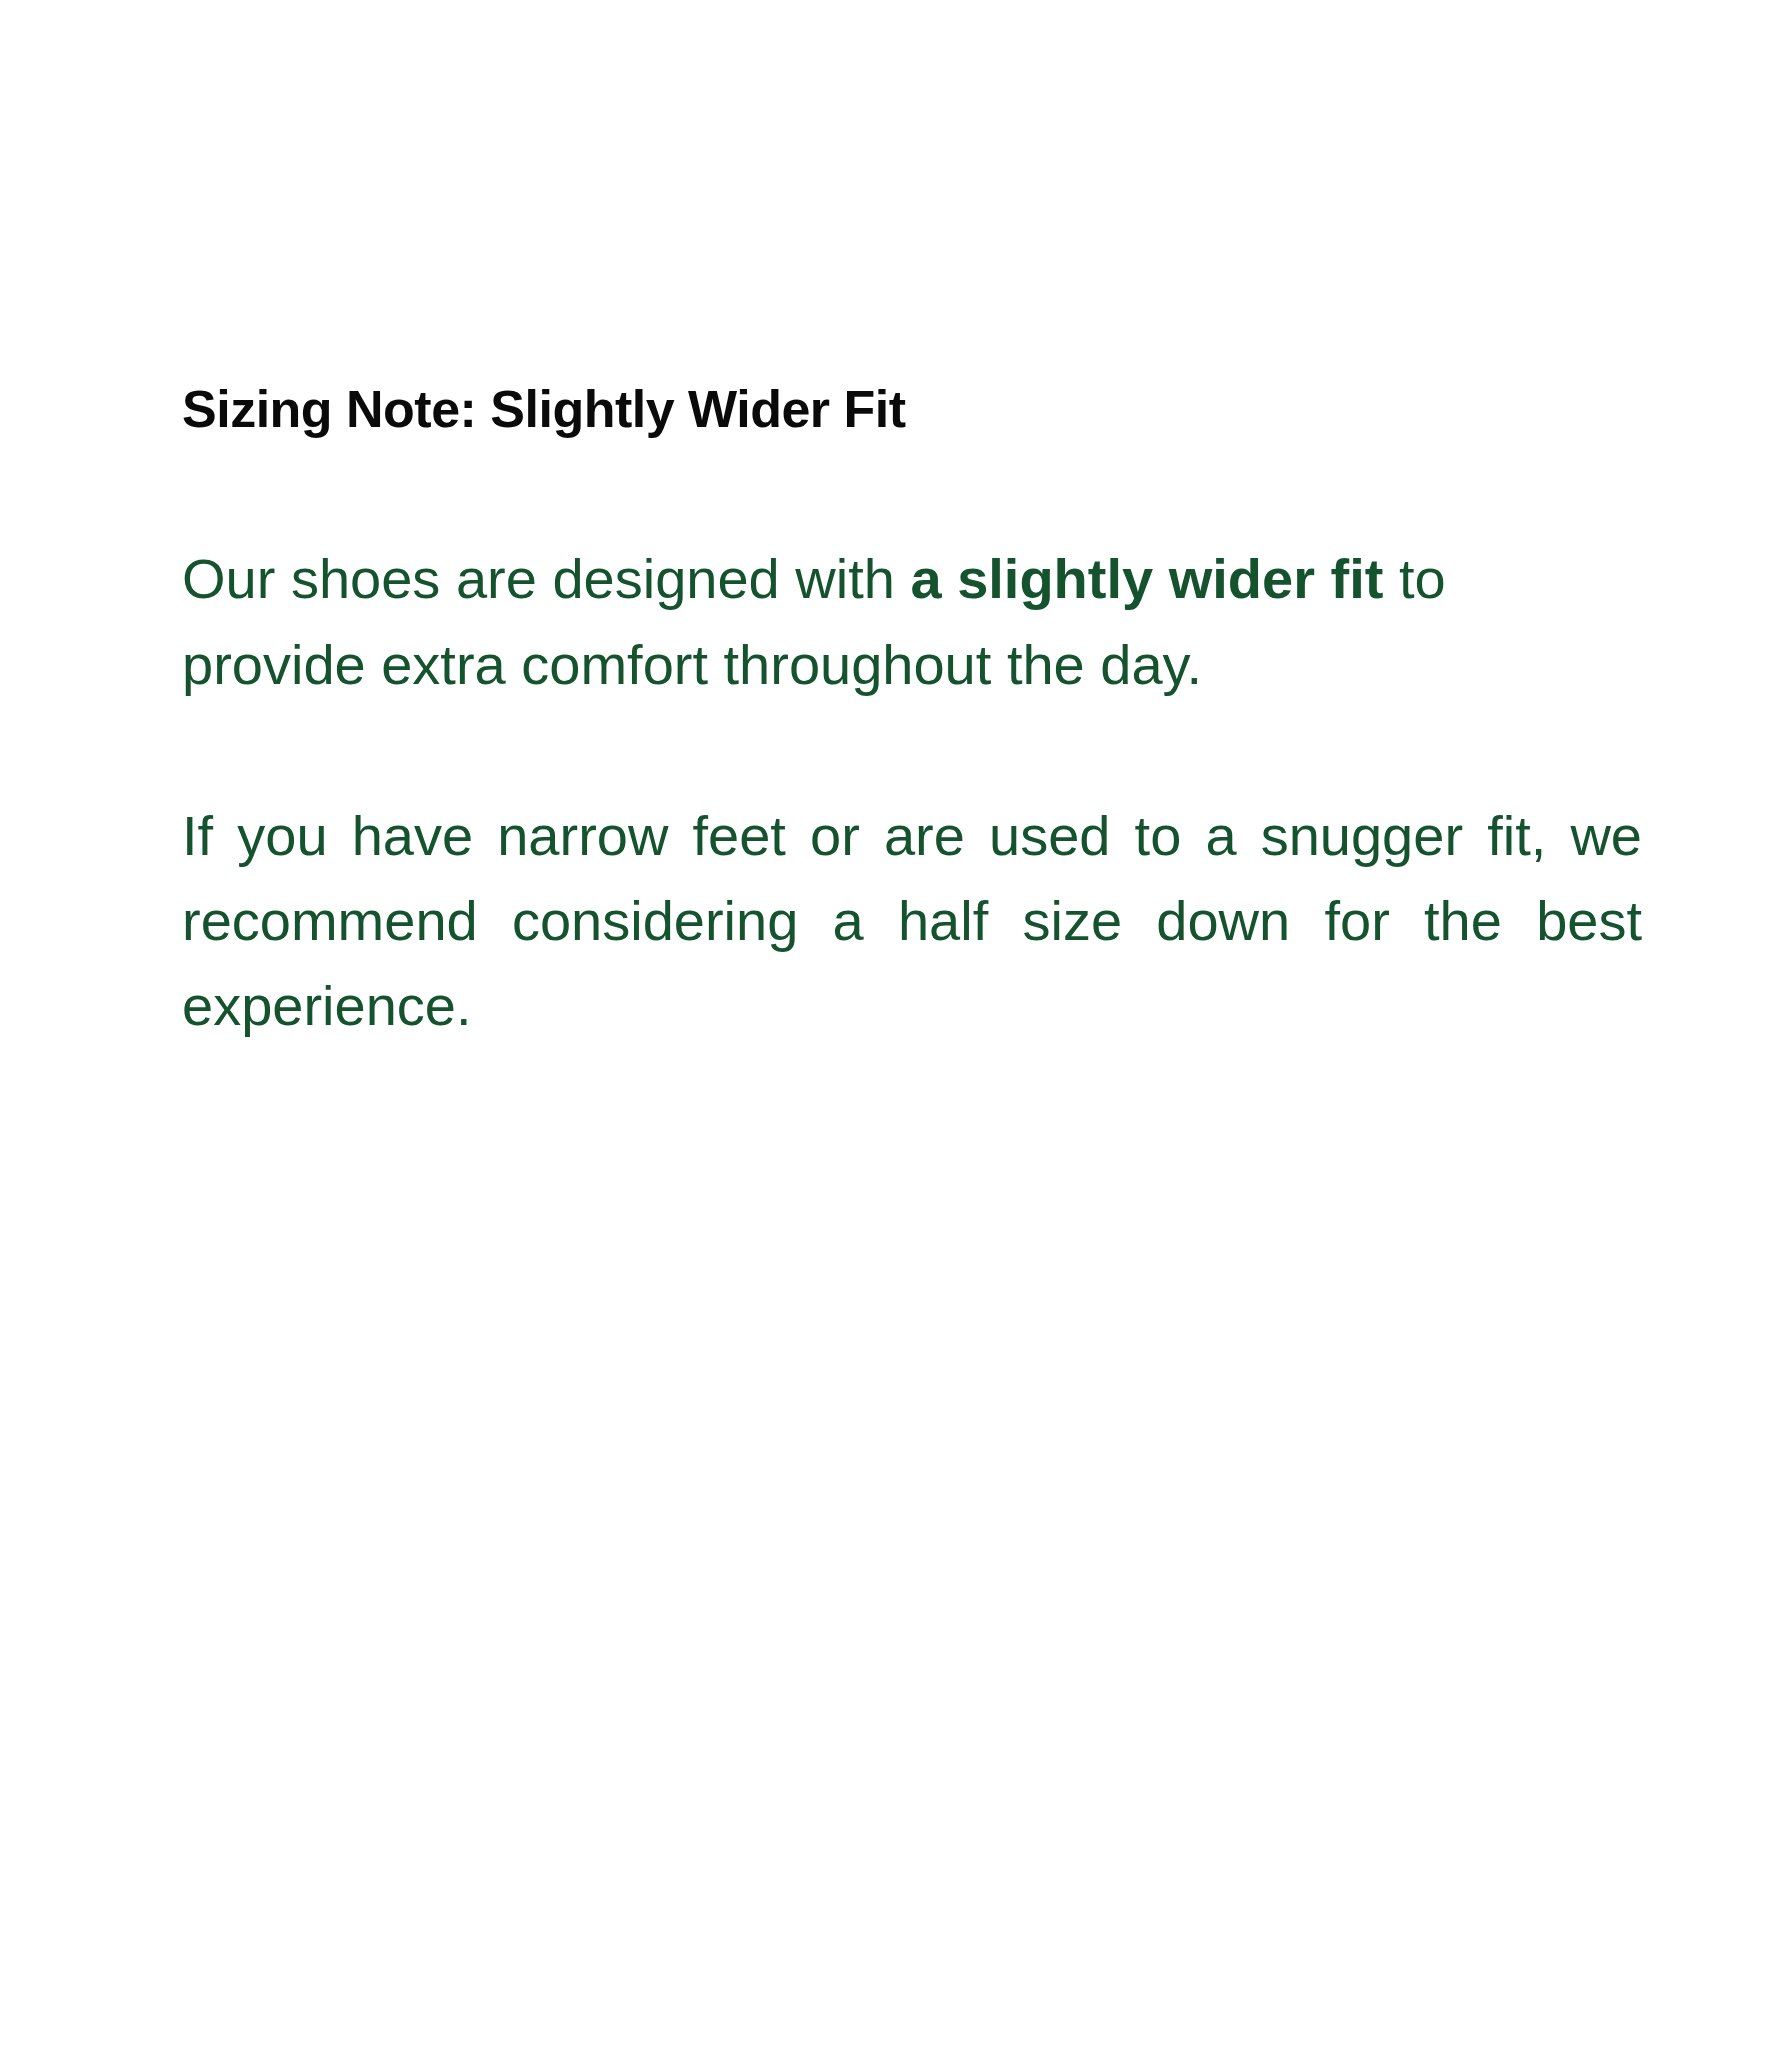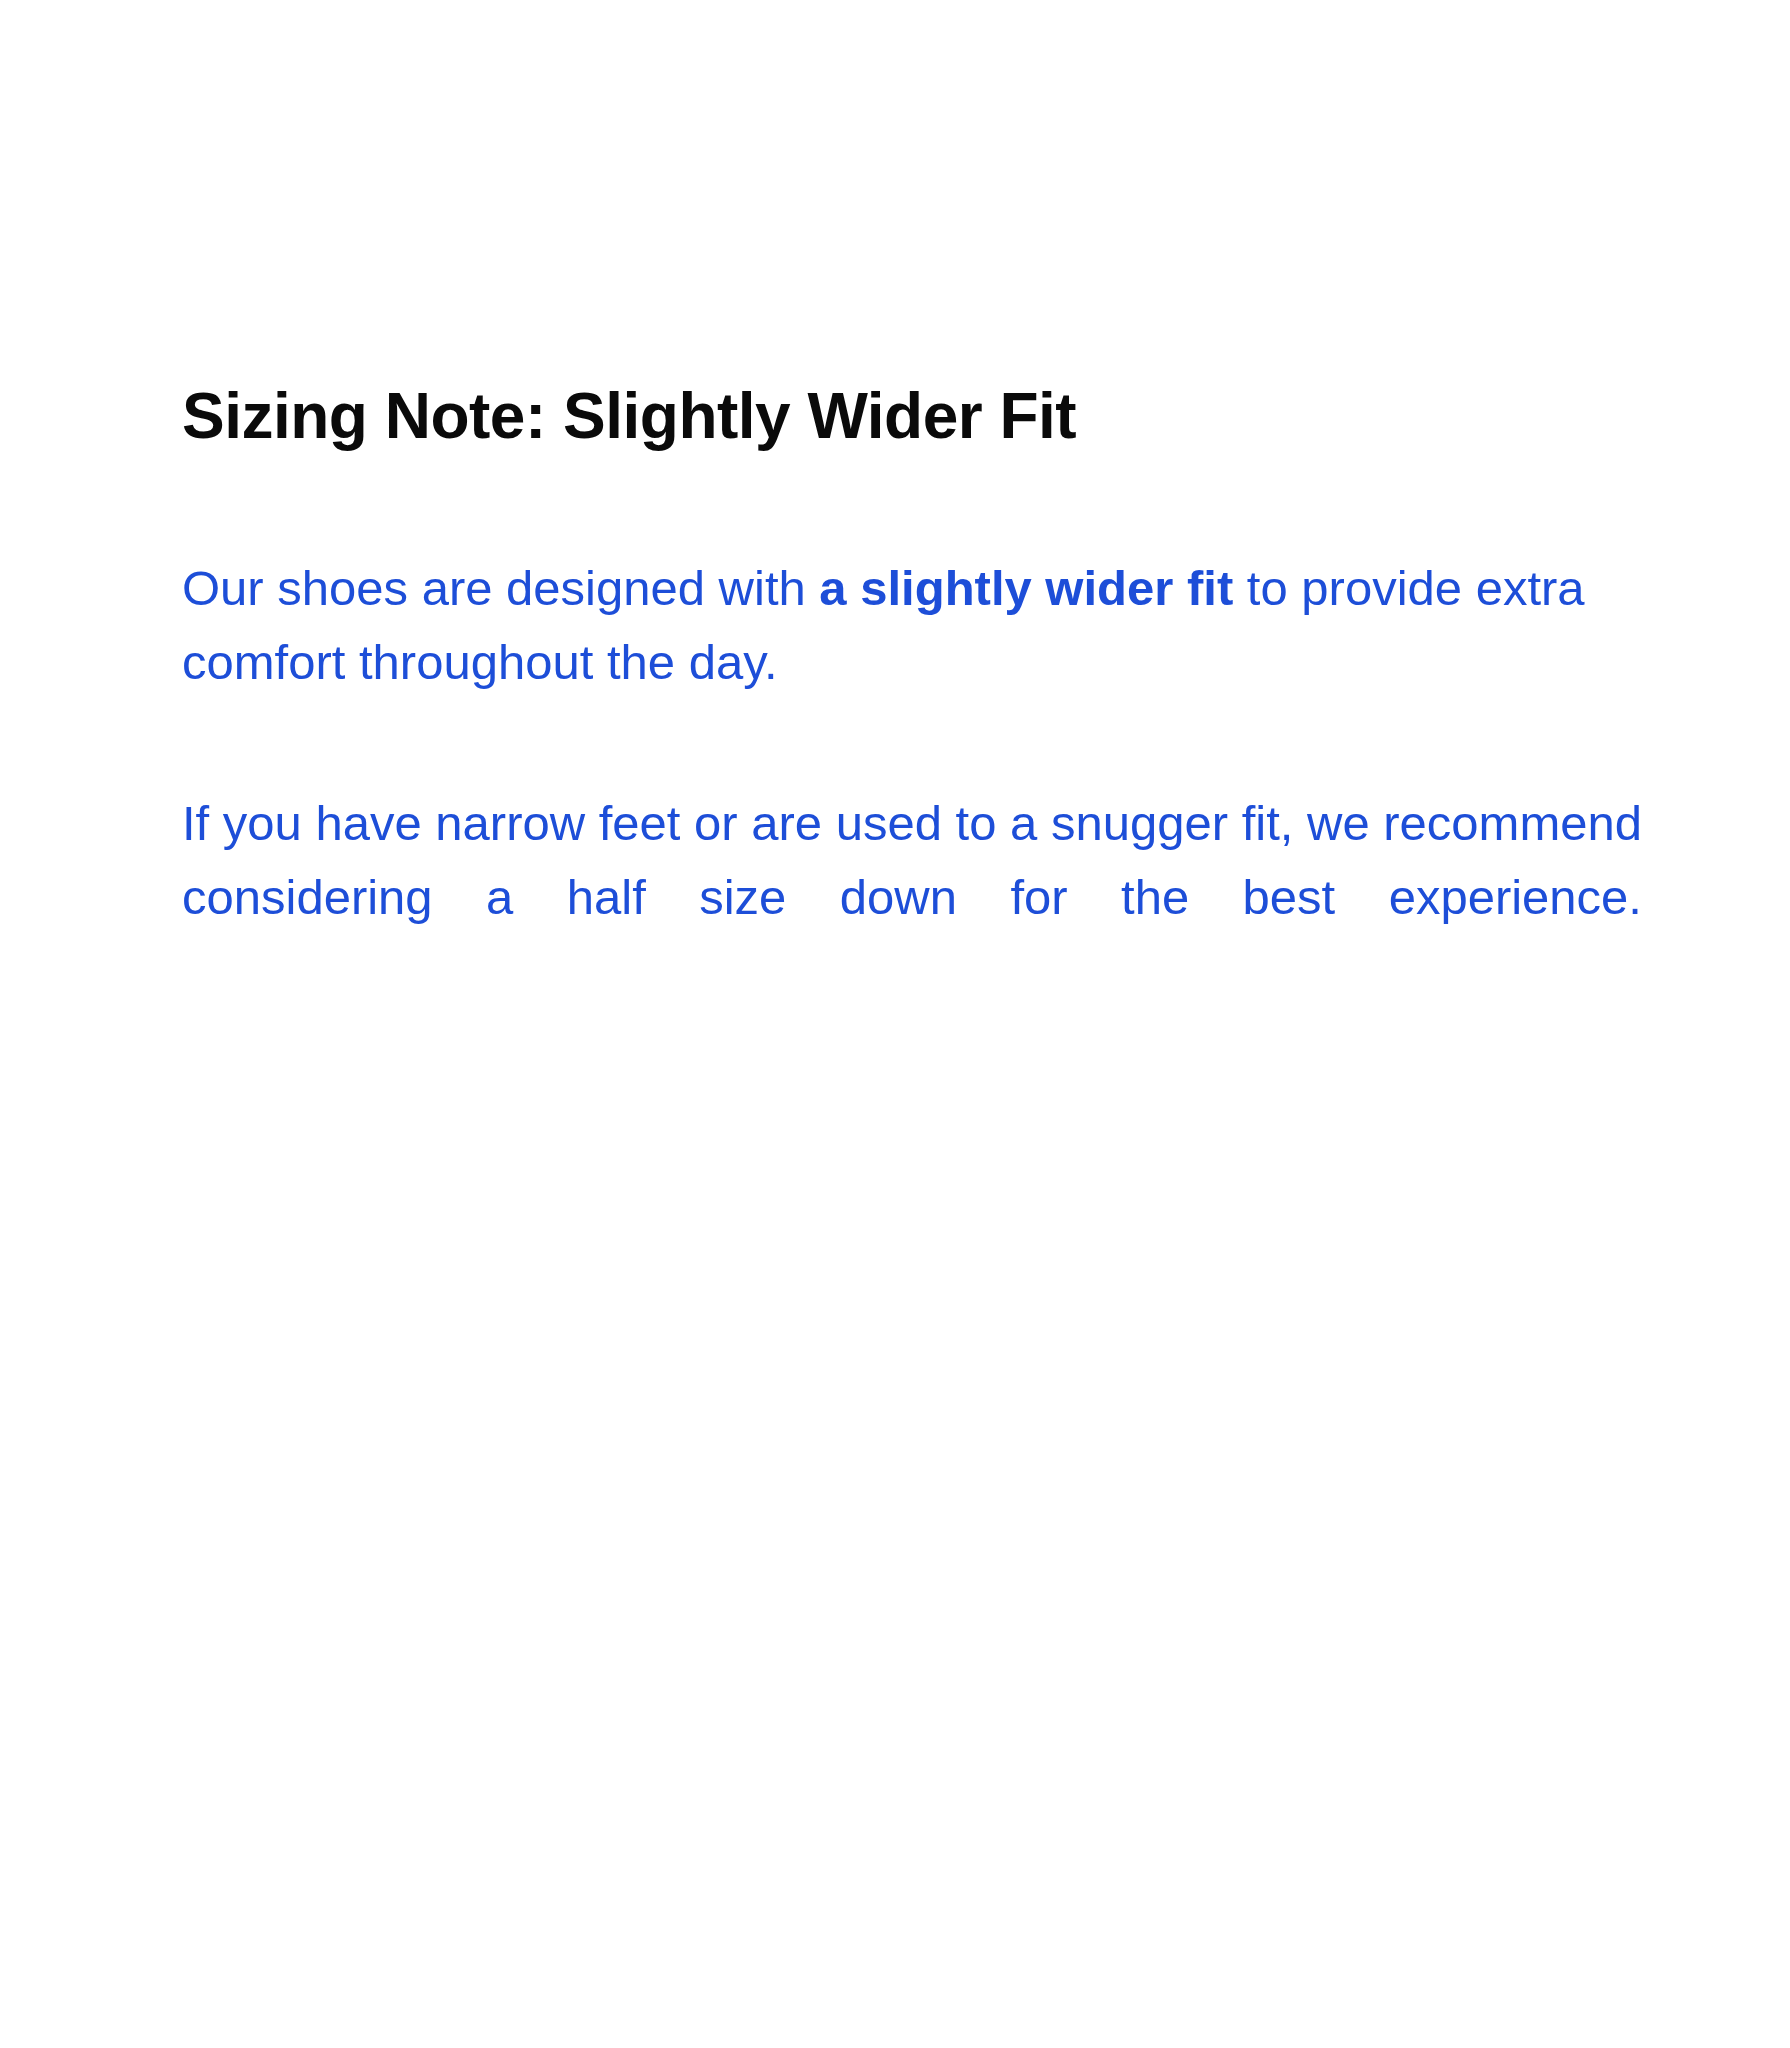--- a/index.html
+++ b/index.html
@@ -21,33 +21,33 @@
     box-sizing: border-box;
     background: #ffffff;
   }
   .content {
     position: absolute;
     left: 182px;
     top: 378px;
     width: 1460px;
   }
   .note-title {
-    font-size: 64px;
+    font-size: 52px;
     font-weight: 700;
     letter-spacing: -0.5px;
     line-height: 1.2;
     margin: 0 0 96px 0;
     color: #0a0a0a;
   }
   .para {
-    font-size: 49px;
+    font-size: 56px;
     font-weight: 400;
     line-height: 1.52;
     margin: 0 0 86px 0;
-    color: #1d4ed8;
+    color: #14532d;
   }
   .para:last-child {
     margin-bottom: 0;
   }
   .para.justify {
     text-align: justify;
     text-justify: inter-word;
   }
   .para.justify > span {
     display: inline;

